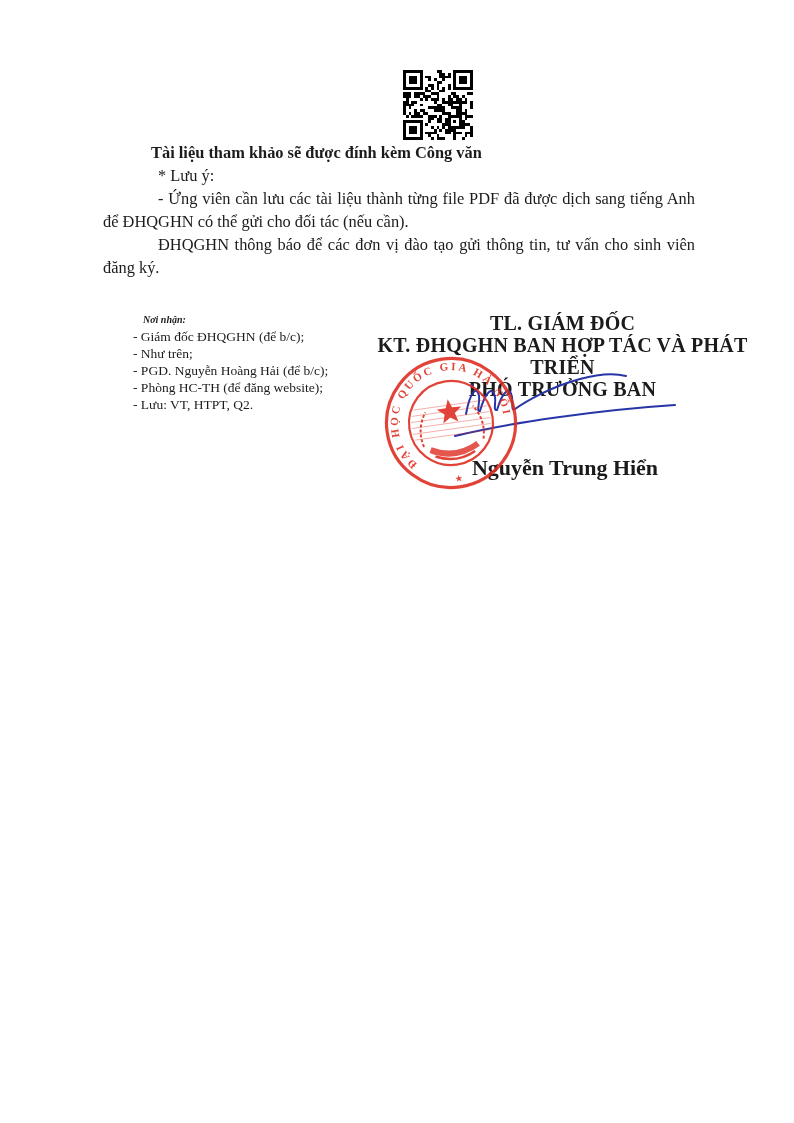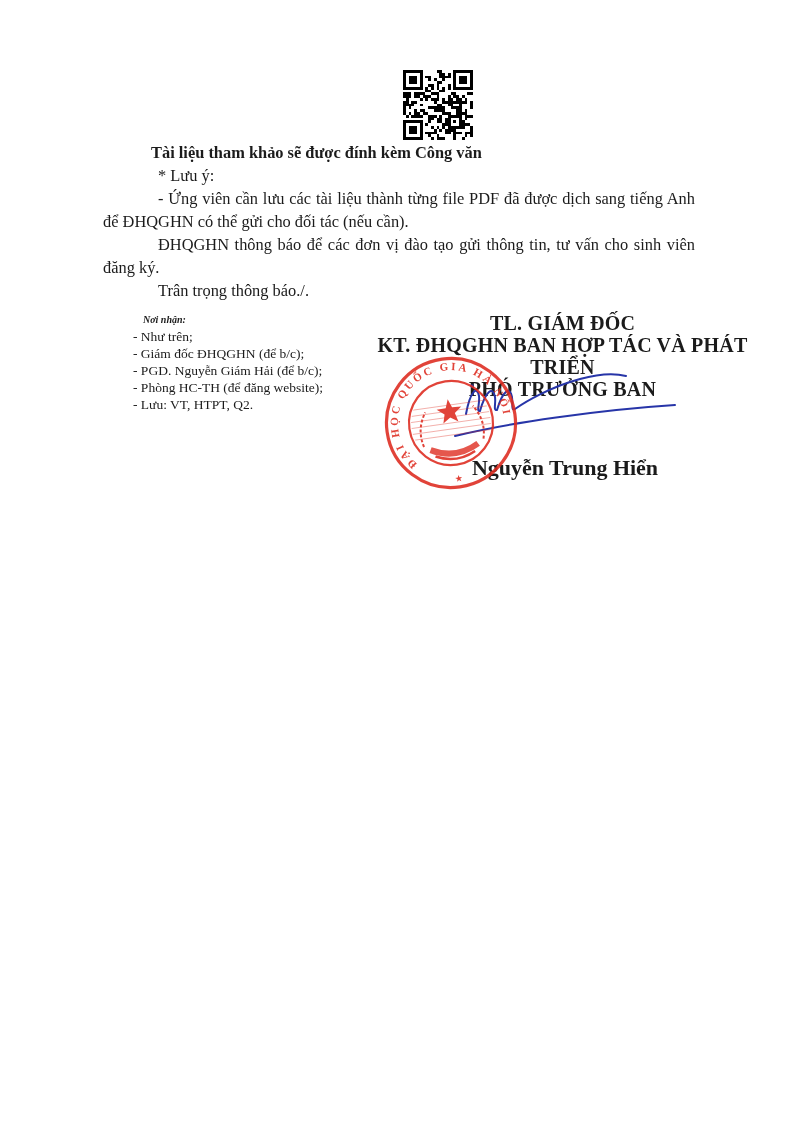--- a/index.html
+++ b/index.html
@@ -367,28 +367,27 @@
           <rect x="21" y="24" width="1" height="1"></rect>
         </g>
       </svg>
   </div>
 
   <div class="doc-body">
     <p class="p-bold">Tài liệu tham khảo sẽ được đính kèm Công văn</p>
     <p class="p-indent">* Lưu ý:</p>
     <p class="p-just">- Ứng viên cần lưu các tài liệu thành từng file PDF đã được dịch sang tiếng Anh để ĐHQGHN có thể gửi cho đối tác (nếu cần).</p>
     <p class="p-just">ĐHQGHN thông báo để các đơn vị đào tạo gửi thông tin, tư vấn cho sinh viên đăng ký.</p>
-    <p class="p-indent">Trân trọng thông báo./.</p>
   </div>
 
   <div class="recipients">
     <div class="label">Nơi nhận:</div>
+    <div>- Giám đốc ĐHQGHN (để b/c);</div>
     <div>- Như trên;</div>
-    <div>- Giám đốc ĐHQGHN (để b/c);</div>
-    <div>- PGD. Nguyễn Giám Hải (để b/c);</div>
+    <div>- PGD. Nguyễn Hoàng Hải (để b/c);</div>
     <div>- Phòng HC-TH (để đăng website);</div>
     <div>- Lưu: VT, HTPT, Q2.</div>
   </div>
 
   <div class="sig-block">
     <div>TL. GIÁM ĐỐC</div>
     <div>KT. ĐHQGHN BAN HỢP TÁC VÀ PHÁT TRIỂN</div>
     <div>PHÓ TRƯỞNG BAN</div>
   </div>
 

